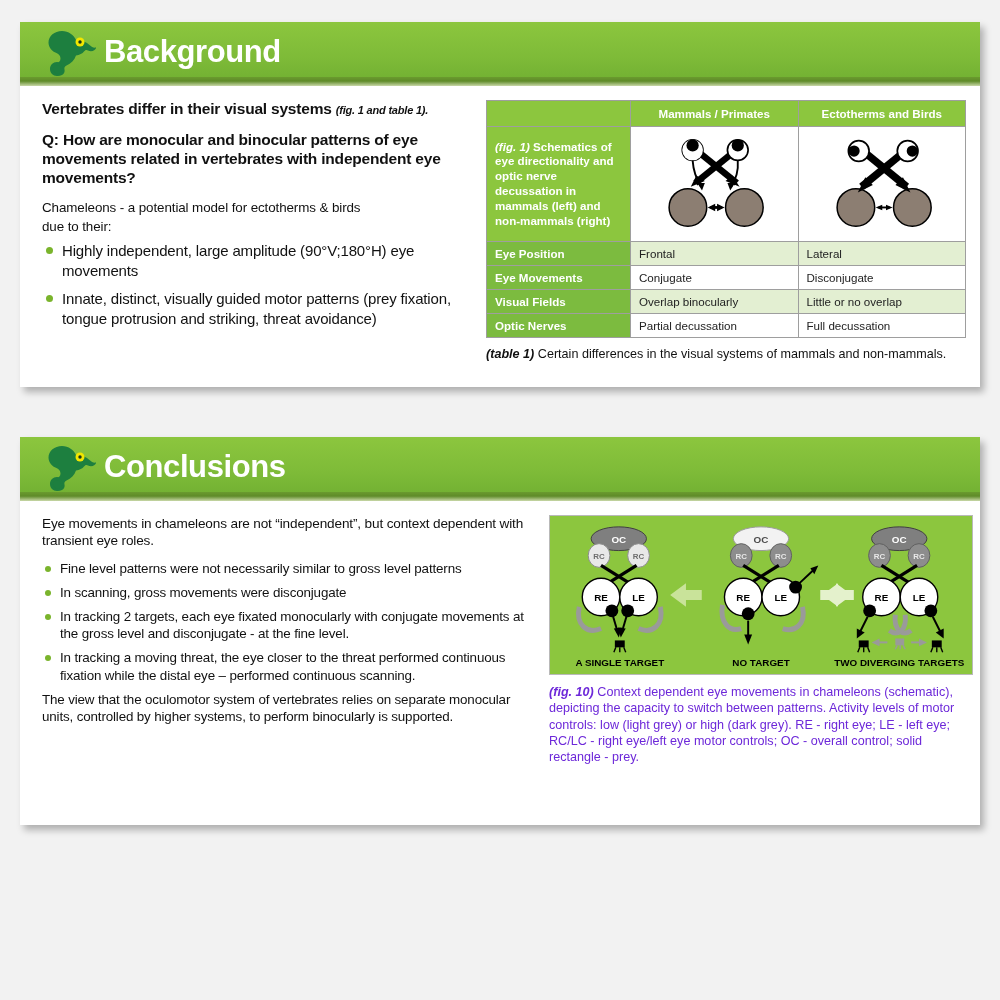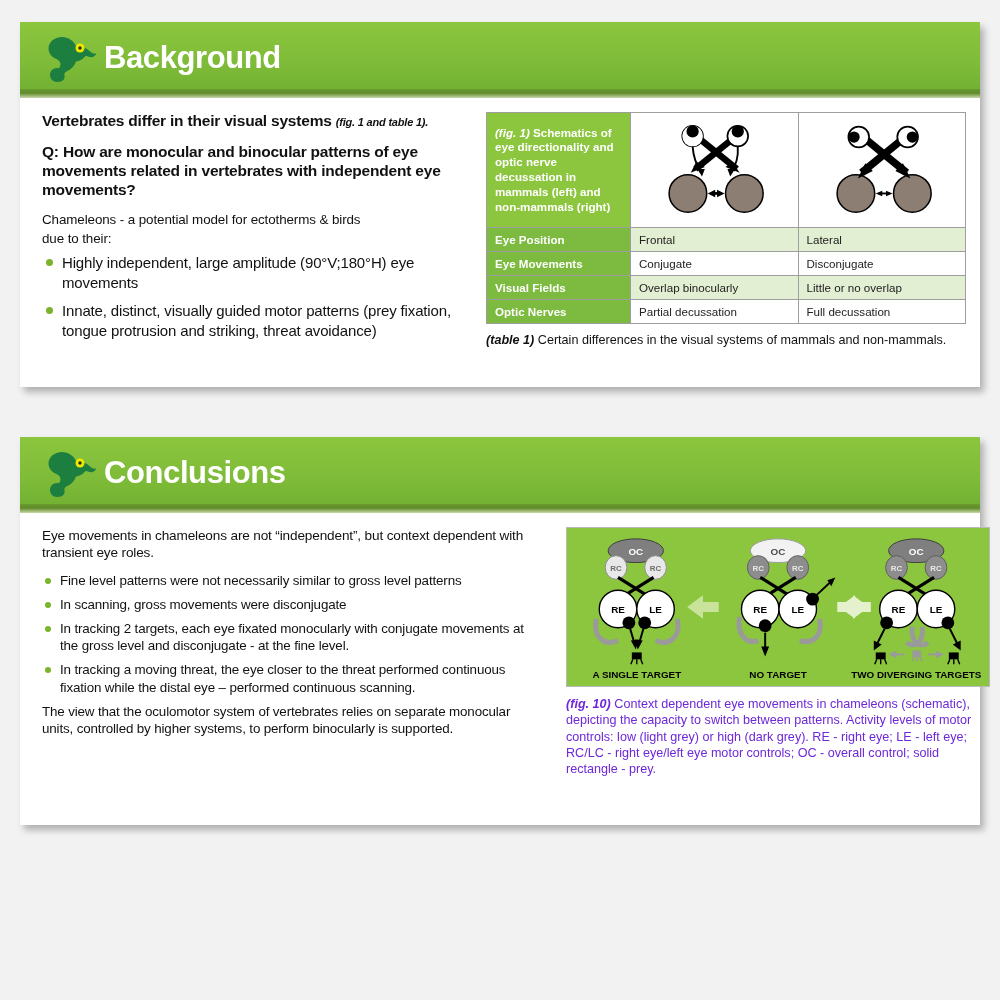--- a/index.html
+++ b/index.html
@@ -18,21 +18,21 @@
     background:#ffffff;
     box-shadow:4px 5px 7px rgba(0,0,0,.28);
     box-sizing:border-box;
   }
   #panel-background{left:20px;top:22px;width:960px;height:365px;}
   #panel-conclusions{left:20px;top:437px;width:960px;height:388px;}
 
   
   .sec-header{
     position:relative;
-    height:76px;
+    height:64px;
     background:linear-gradient(180deg,#8cc63e 0%, #7ebb38 55%, #6fae31 100%);
     display:flex;align-items:center;
     overflow:hidden;
   }
   .sec-header:after{
     content:"";position:absolute;left:0;right:0;bottom:0;height:9px;
     background:linear-gradient(180deg,#6a9b2e 0%, #5f8b29 45%, #c9d8a8 100%);
   }
   .sec-title{
     font-size:31px;font-weight:bold;color:#ffffff;
@@ -51,21 +51,21 @@
   
   .sec-body{display:flex;padding:14px 18px 0 22px;box-sizing:border-box;}
   .col-left{flex:0 0 auto;}
   .col-right{flex:0 0 auto;}
 
   
   #panel-background .col-left{width:438px;padding-right:6px;}
   #panel-background .col-right{width:482px;}
 
   
-  #panel-conclusions .col-left{width:500px;padding-right:24px;}
+  #panel-conclusions .col-left{width:500px;padding-right:7px;}
   #panel-conclusions .col-right{width:430px;}
 
   
   .lead{
     font-size:15.5px;font-weight:bold;line-height:1.22;margin:0 0 11px 0;
     letter-spacing:-0.2px;
   }
   .lead .ref{font-size:11px;font-style:italic;font-weight:bold;}
   .qline{
     font-size:15.5px;font-weight:bold;line-height:1.24;margin:0 0 11px 0;
@@ -174,20 +174,25 @@
         <p class="plain" style="margin-top:-2px">due to their:</p>
         <ul class="bullets">
           <li>Highly independent, large amplitude (90°V;180°H) eye movements</li>
           <li>Innate, distinct, visually guided motor patterns  (prey fixation, tongue protrusion and striking, threat avoidance)</li>
         </ul>
       </div>
 
       <div class="col-right">
         <table class="t1">
           <tbody>
+              <tr>
+            <th class="corner"></th>
+            <th class="colhead">Mammals / Primates</th>
+            <th class="colhead">Ectotherms and Birds</th>
+          </tr>
           <tr>
             <td class="figcell"><i>(fig. 1)</i><span> Schematics of eye directionality and optic nerve decussation in mammals (left) and non-mammals (right)</span></td>
             <td class="diagram">
               <svg viewBox="0 0 160 104" xmlns="http://www.w3.org/2000/svg" style="width:100%;height:104px">
 
                 <circle cx="52" cy="78" r="20" fill="#8c7e72" stroke="#000" stroke-width="1.6"></circle>
                 <circle cx="112" cy="78" r="20" fill="#8c7e72" stroke="#000" stroke-width="1.6"></circle>
 
                 <g stroke="#000" stroke-width="7" fill="none">
                   <line x1="62" y1="18" x2="104" y2="52"></line>

